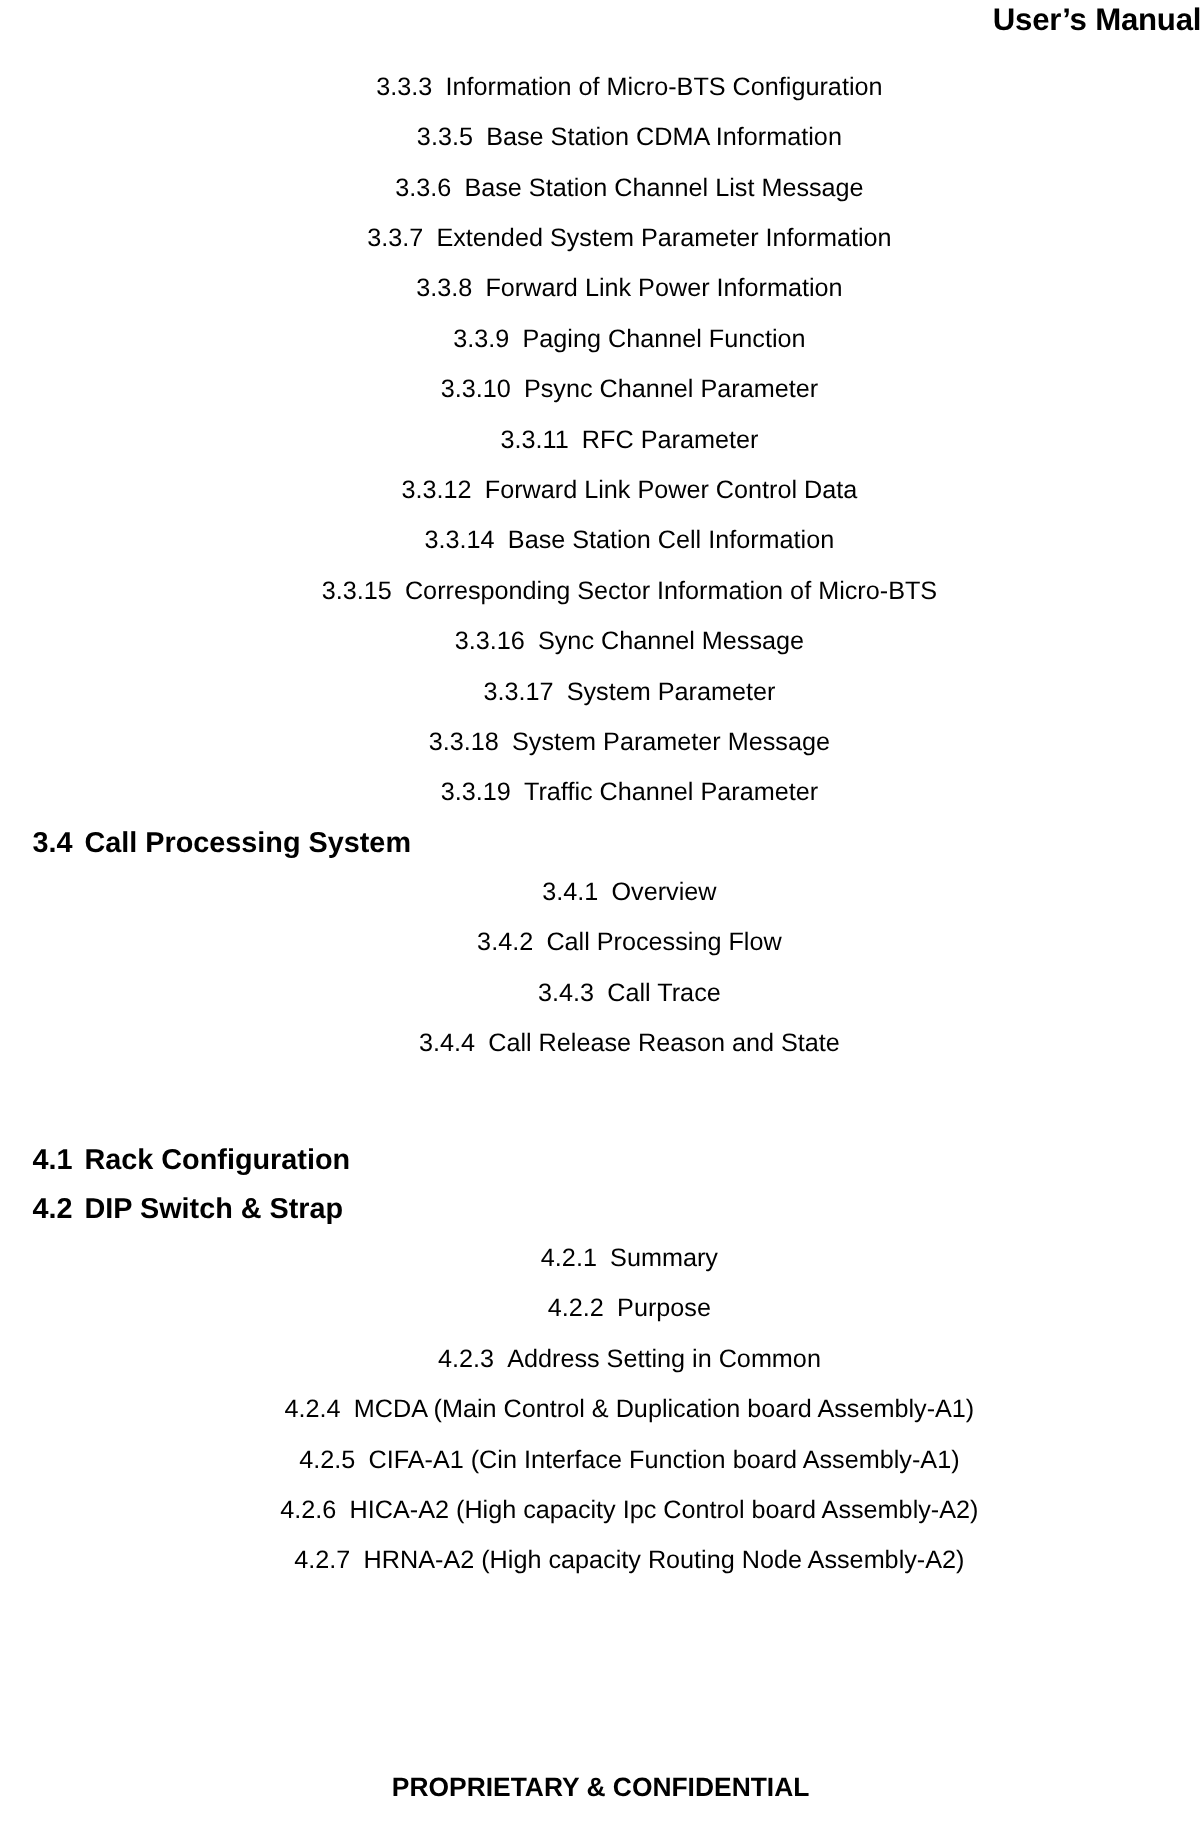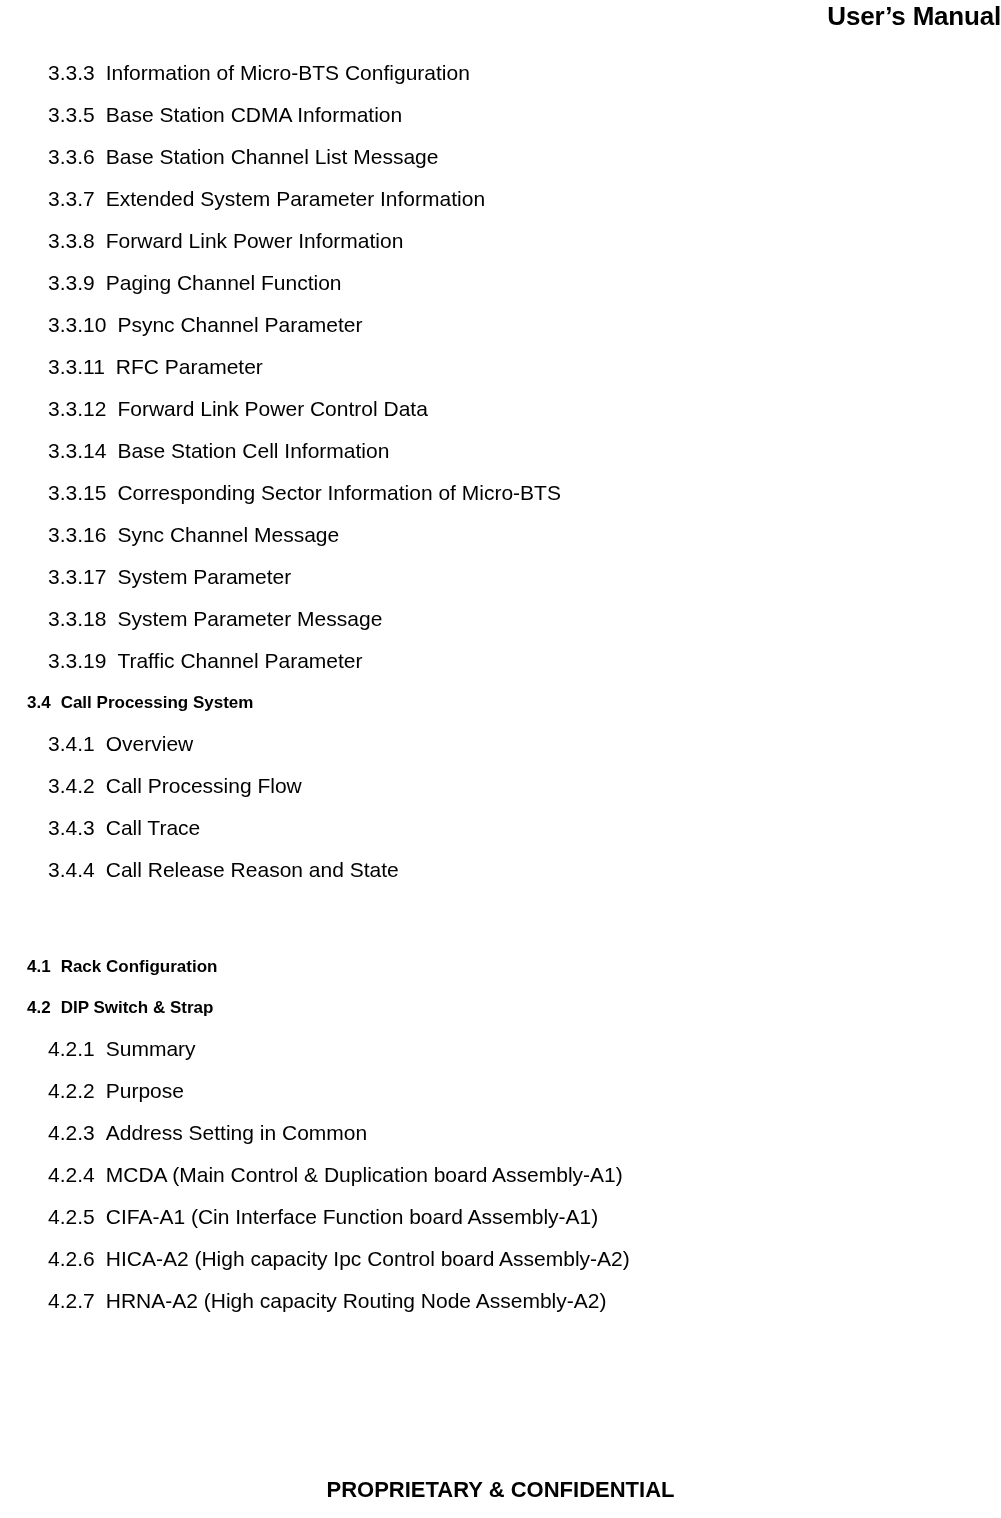--- a/index.html
+++ b/index.html
@@ -53,26 +53,27 @@
     display: inline-block;
   }
   .toc-line .ttl {
     display: inline-block;
     padding-left: 11px;
   }
 
   
   .lvl3 {
     padding-left: 48px;
+    text-align: center;
   }
 
   
   .lvl2 {
     padding-left: 27px;
-    font-size: 17px;
+    font-size: 24px;
     font-weight: bold;
     height: 41px;
     line-height: 41px;
   }
   .lvl2 .ttl {
     padding-left: 10px;
   }
 
   
   .chapter {

